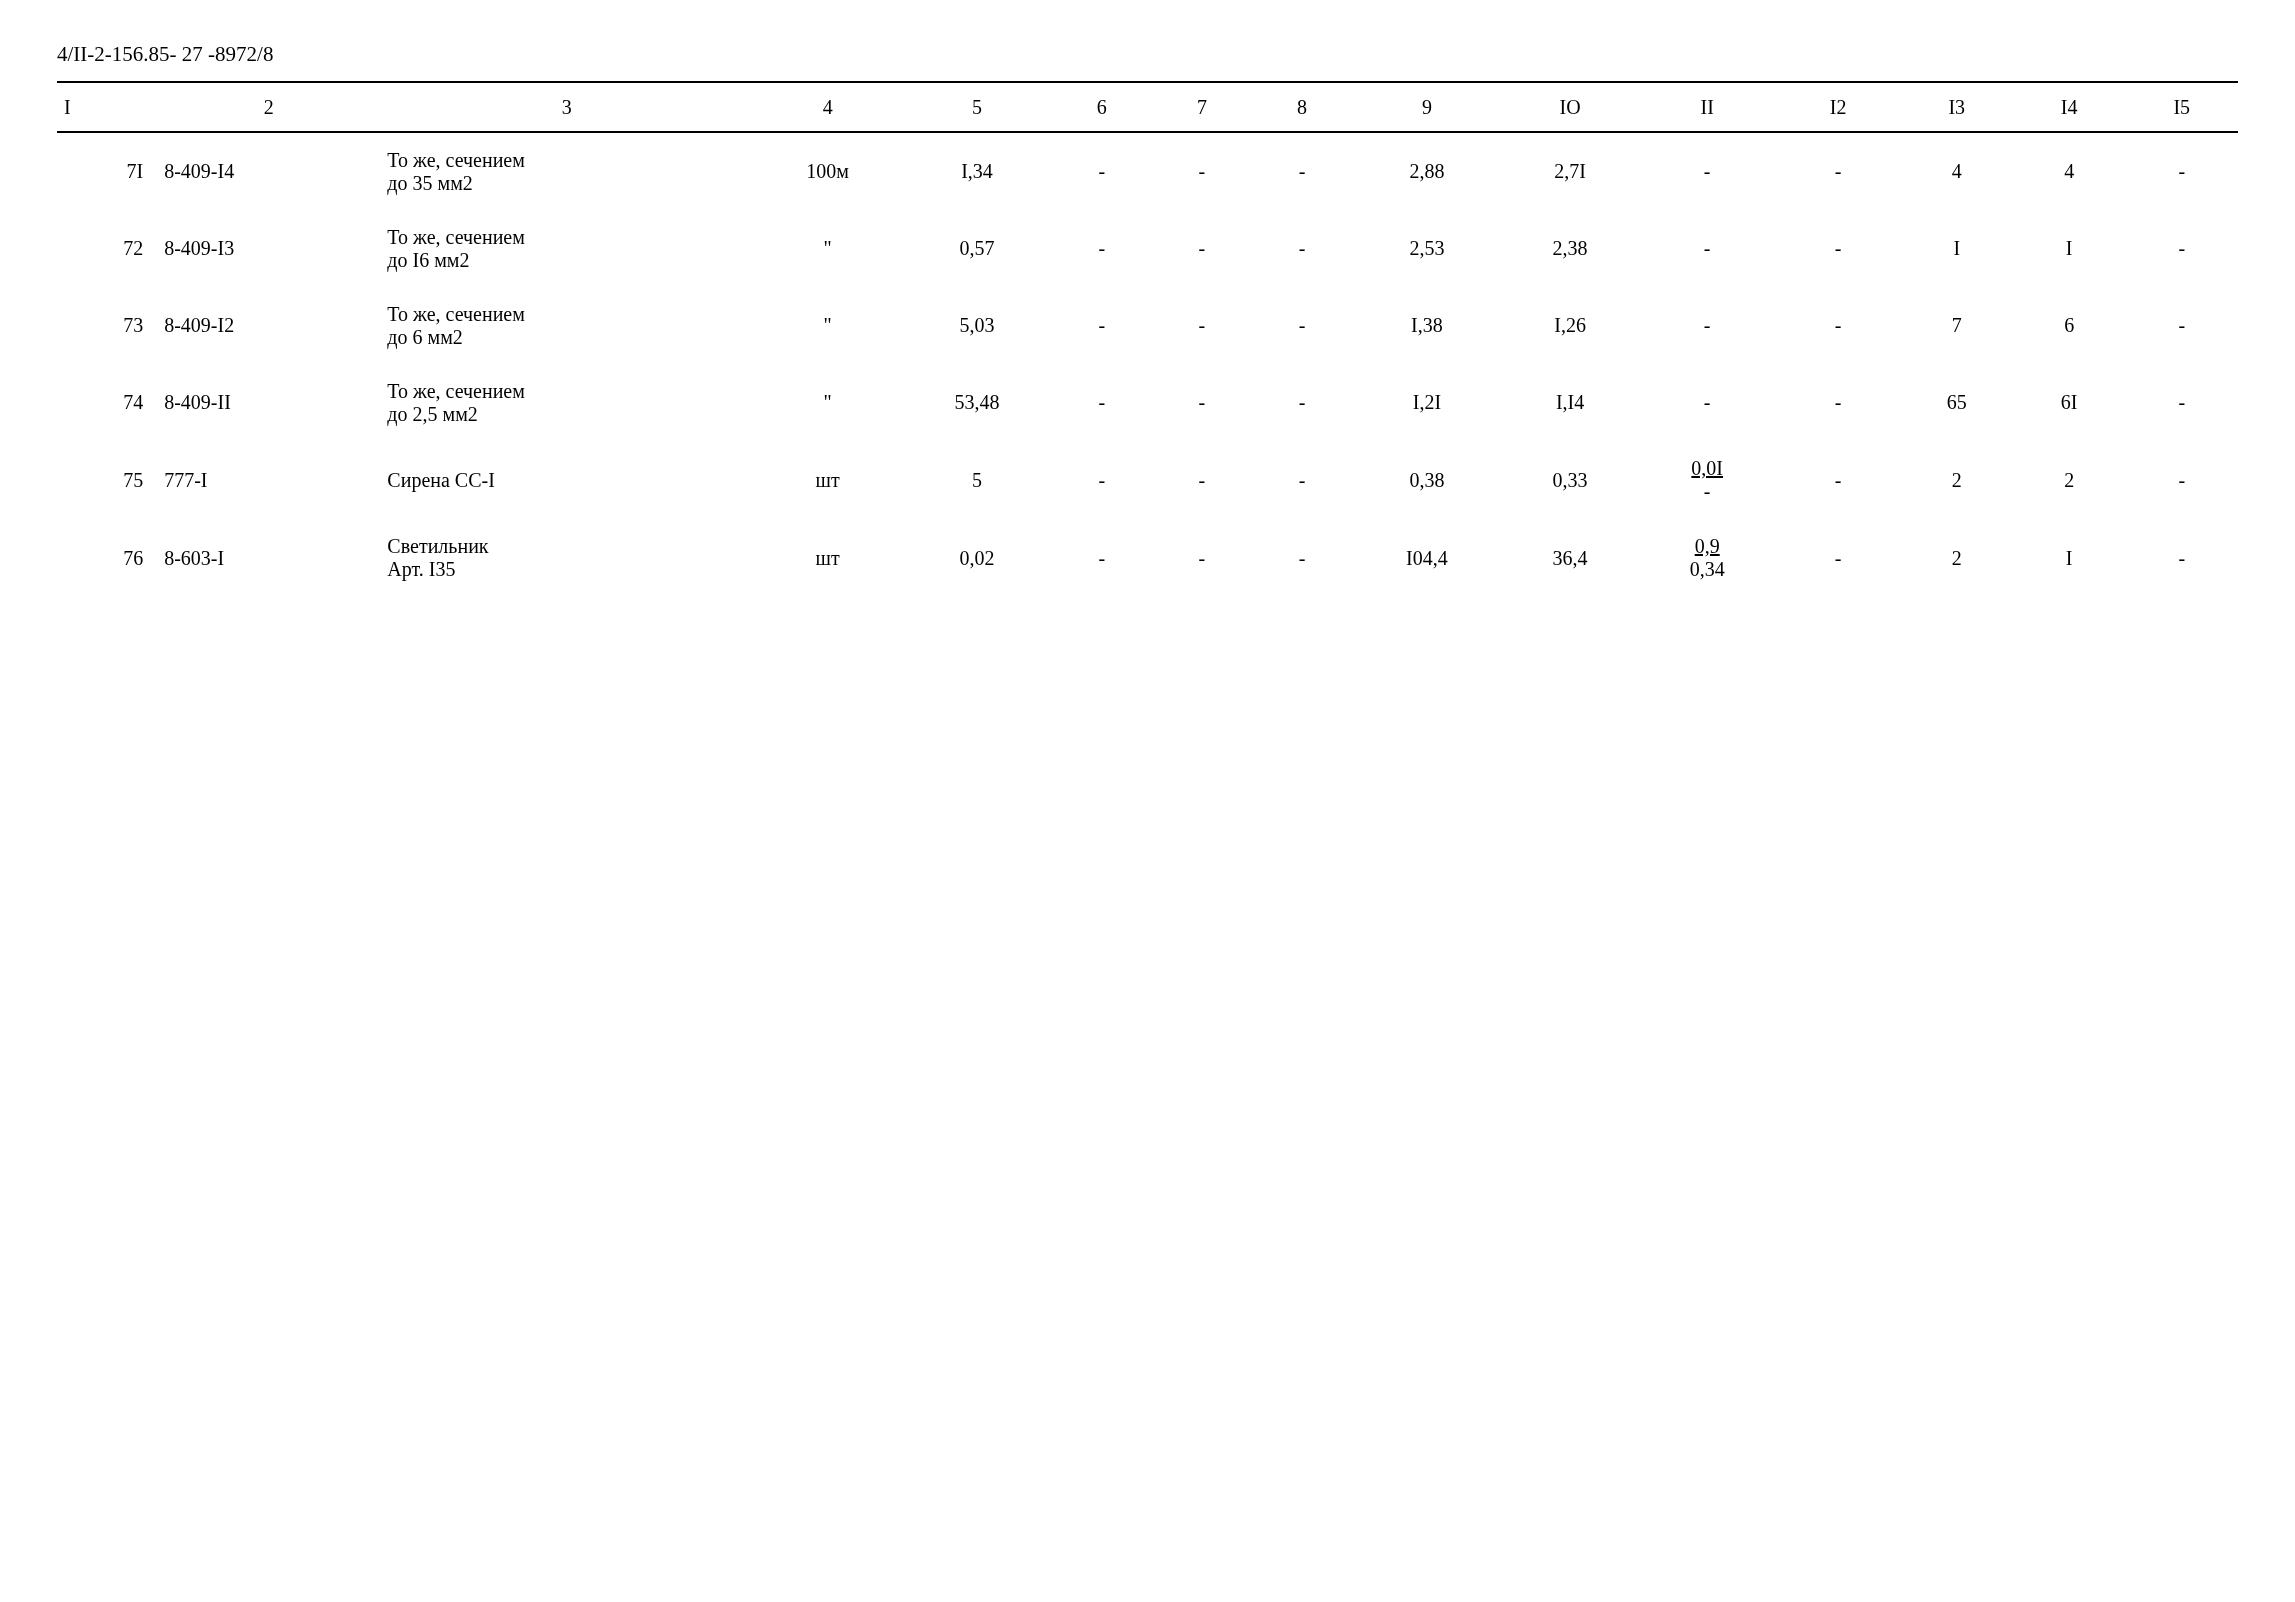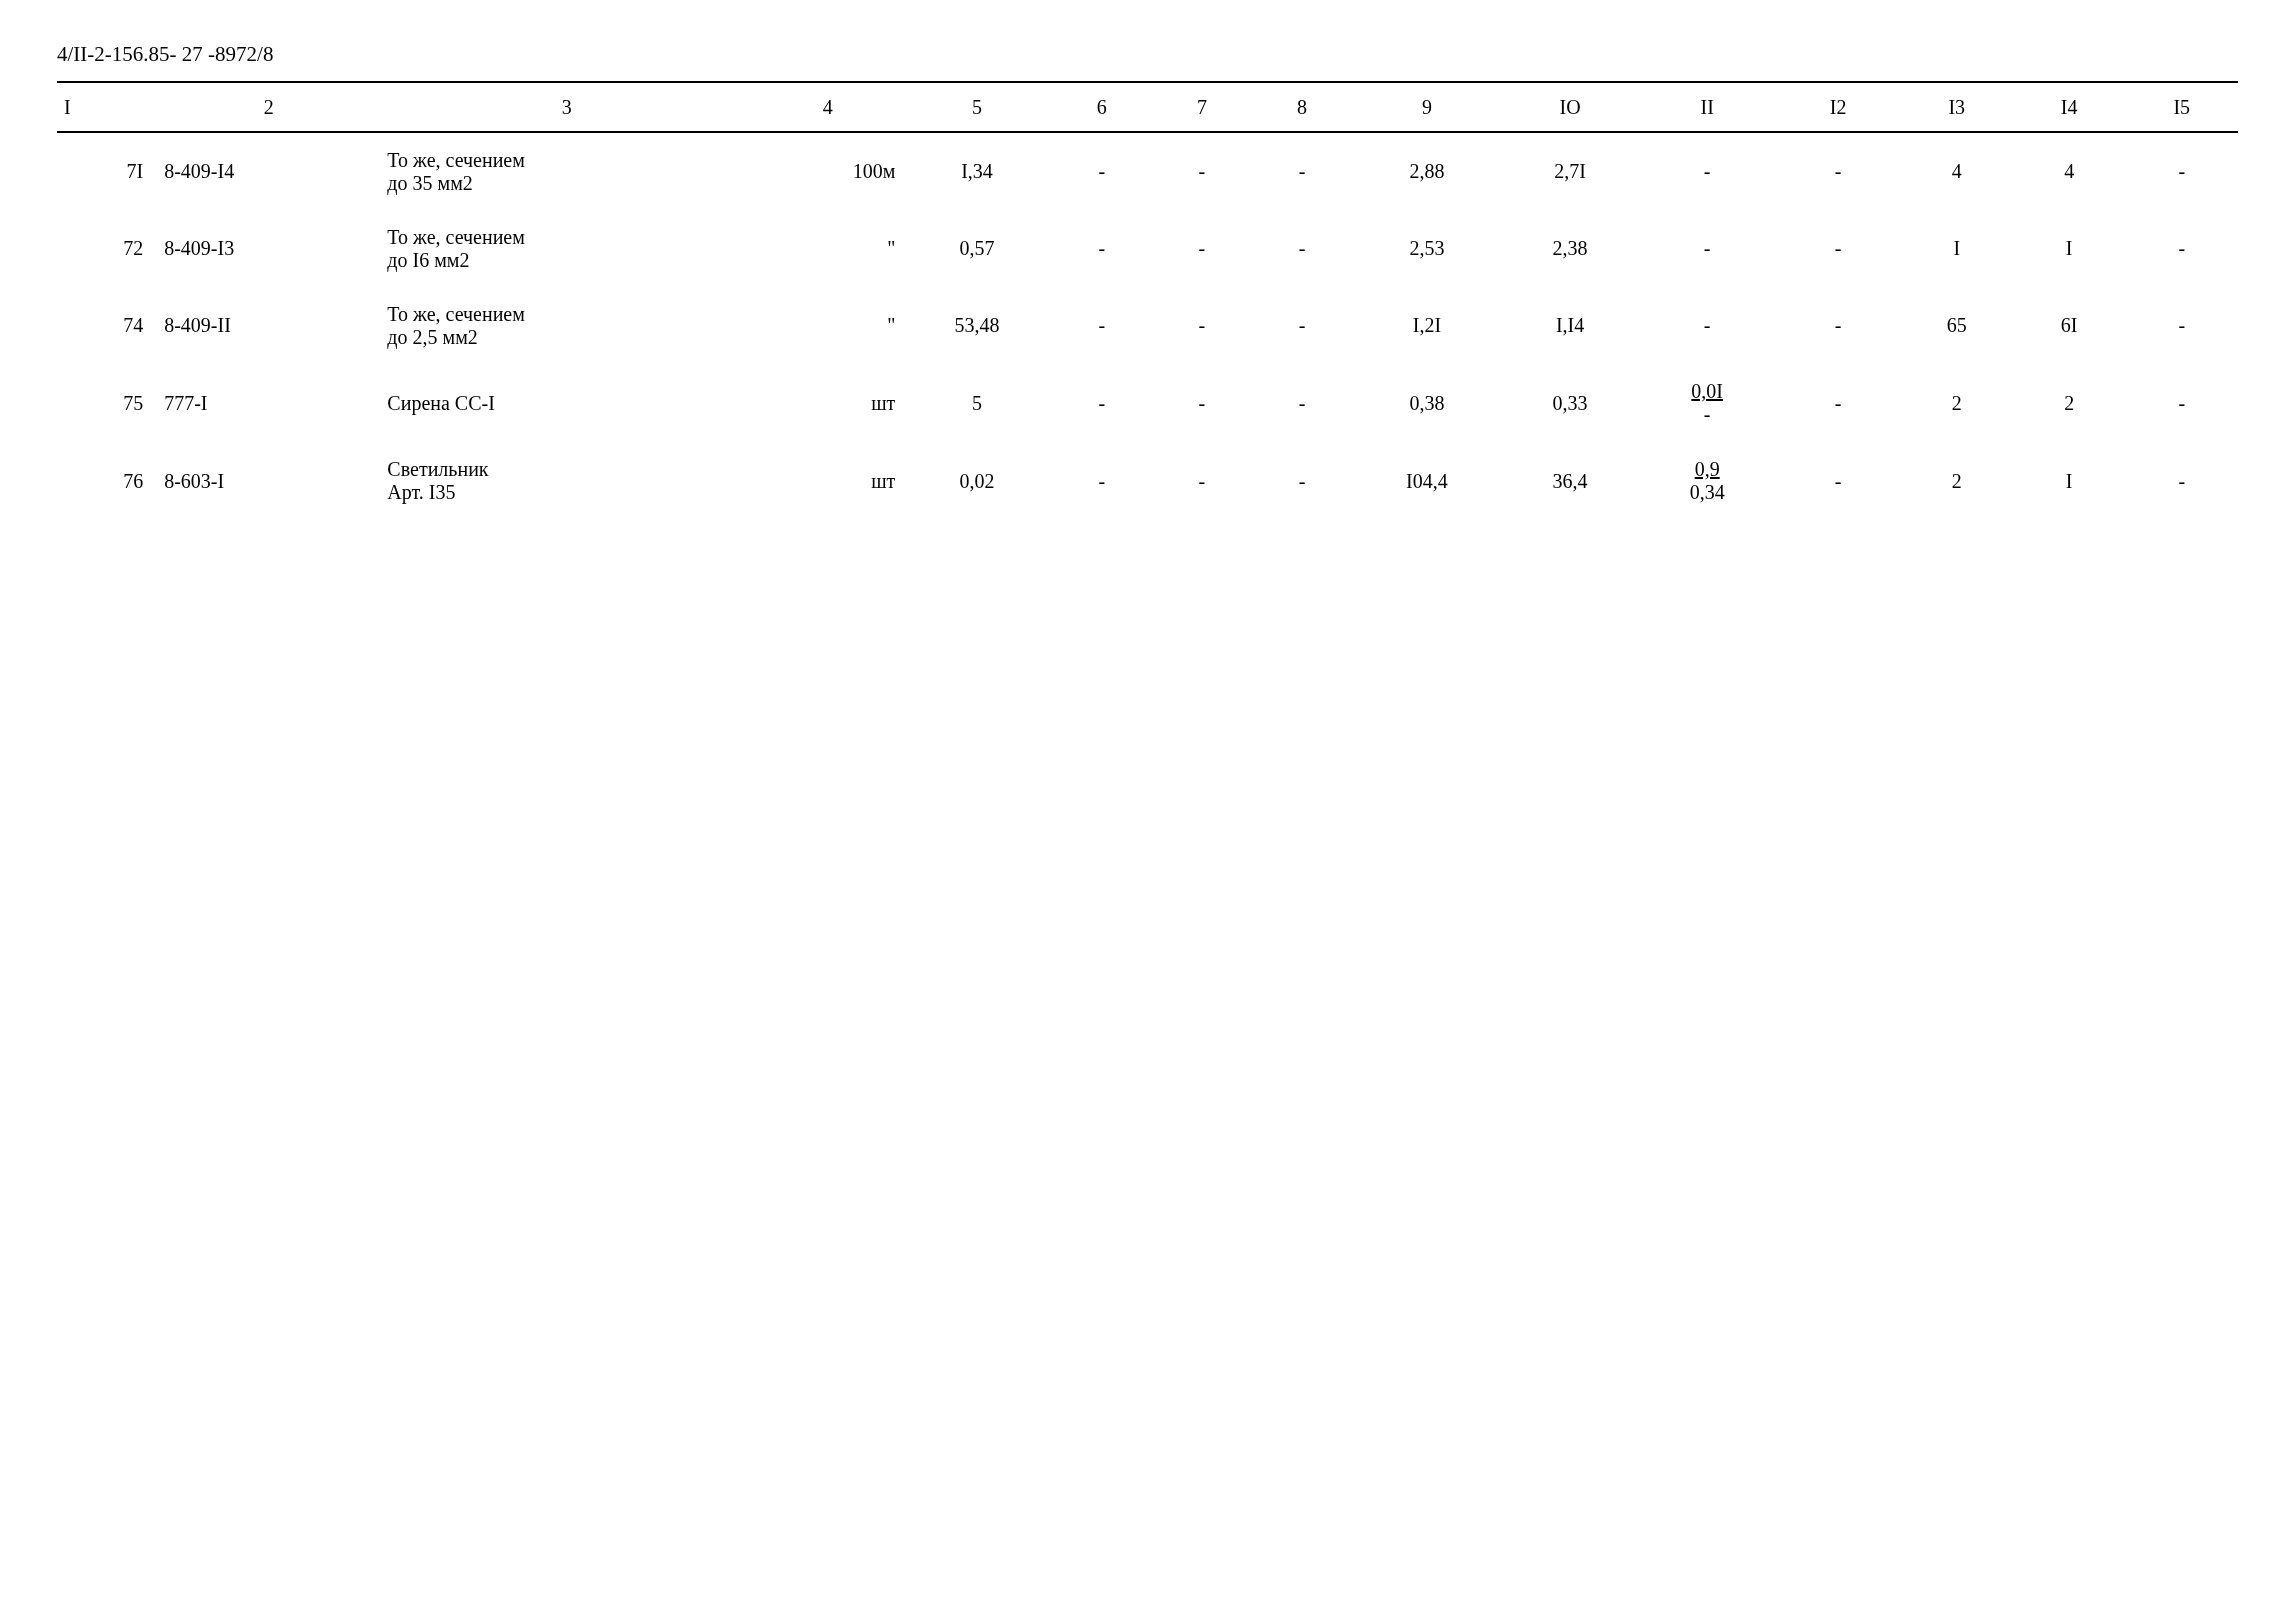--- a/index.html
+++ b/index.html
@@ -66,21 +66,20 @@
     }
 
     tbody tr td:nth-child(3) {
       text-align: left;
       padding-left: 7px;
       width: 212px;
     }
 
     tbody tr td:nth-child(4) {
       width: 85px;
-      text-align: right;
     }
 
     tbody tr td:nth-child(5) {
       width: 85px;
     }
 
     tbody tr {
       border-bottom: none;
     }
   </style>
@@ -150,20 +149,40 @@
       <td>-</td>
       <td>2,53</td>
       <td>2,38</td>
       <td>-</td>
       <td>-</td>
       <td>I</td>
       <td>I</td>
       <td>-</td>
     </tr>
 
+    <tr style="height: 64px;">
+      <td>73</td>
+      <td>8-409-I2</td>
+      <td>
+        <span>То же, сечением</span><br>
+        <span>до 6 мм2</span>
+      </td>
+      <td>"</td>
+      <td>5,03</td>
+      <td>-</td>
+      <td>-</td>
+      <td>-</td>
+      <td>I,38</td>
+      <td>I,26</td>
+      <td>-</td>
+      <td>-</td>
+      <td>7</td>
+      <td>6</td>
+      <td>-</td>
+    </tr>
 
     <tr style="height: 64px;">
       <td>74</td>
       <td>8-409-II</td>
       <td>
         <span>То же, сечением</span><br>
         <span>до 2,5 мм2</span>
       </td>
       <td>"</td>
       <td>53,48</td>

